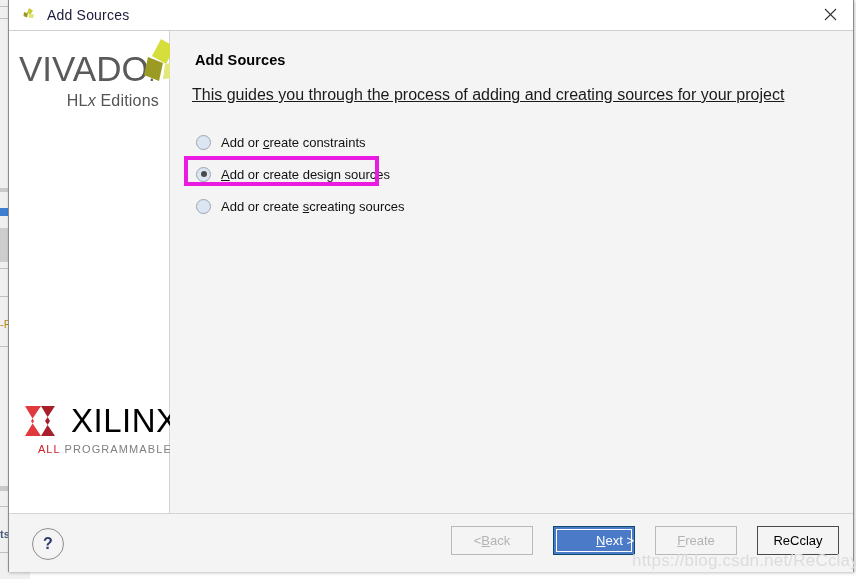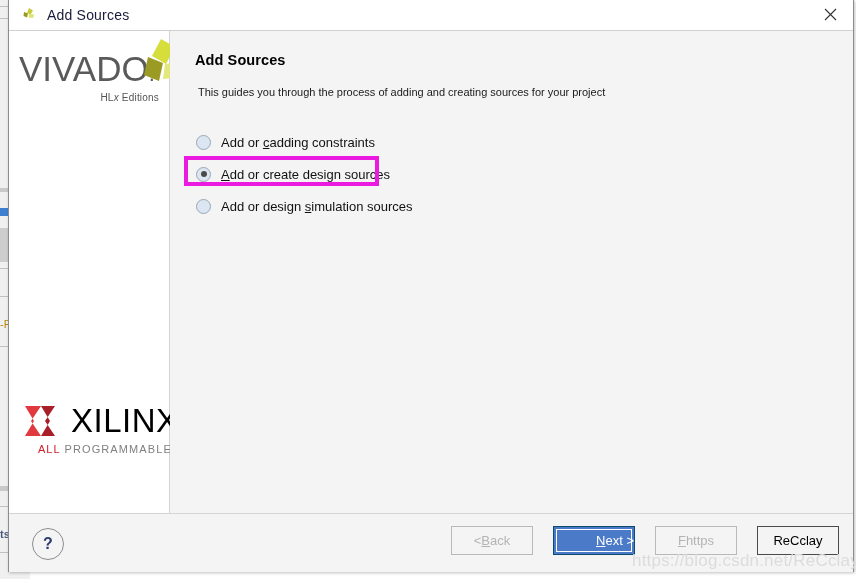--- a/index.html
+++ b/index.html
@@ -132,21 +132,21 @@
     color: #5a5a5a;
     font-weight: 300;
     line-height: 40px;
     white-space: nowrap;
   }
   .vivado-dot {
     font-size: 22px;
     color: #5a5a5a;
   }
   .vivado-sub {
-    font-size: 10px;
+    font-size: 16px;
     color: #555;
     text-align: right;
     width: 140px;
     margin-top: -2px;
     letter-spacing: 0.2px;
   }
   .vivado-sub i { font-style: italic; }
   .vivado-mark {
     position: absolute;
     left: 116px;
@@ -192,25 +192,26 @@
     position: absolute;
     left: 25px;
     top: 21px;
     font-size: 14.5px;
     font-weight: bold;
     color: #000;
     letter-spacing: 0.1px;
   }
   .page-desc {
     position: absolute;
-    left: 28px;
+    left: 22px;
     top: 55px;
-    font-size: 11px;
+    font-size: 16px;
     color: #1a1a1a;
     white-space: nowrap;
+    text-decoration: underline;
   }
   .option-list {
     position: absolute;
     left: 26px;
     top: 95px;
     width: 430px;
   }
   .option-row {
     display: flex;
     align-items: center;
@@ -401,32 +402,32 @@
     </div>
 
     <div class="right-panel">
       <div class="page-title">Add Sources</div>
       <div class="page-desc">This guides you through the process of adding and creating sources for your project</div>
 
       <div class="option-list">
 
         <div class="option-row">
           <div class="radio"></div>
-          <div class="option-label"><span>Add or </span><u>c</u><span>adding constraints</span></div>
+          <div class="option-label"><span>Add or </span><u>c</u><span>reate constraints</span></div>
         </div>
 
         <div class="option-row">
           <div class="radio checked"></div>
           <div class="option-label"><span></span><u>A</u><span>dd or create design sources</span></div>
           <div class="highlight-box"></div>
         </div>
 
         <div class="option-row">
           <div class="radio"></div>
-          <div class="option-label"><span>Add or design </span><u>s</u><span>imulation sources</span></div>
+          <div class="option-label"><span>Add or create </span><u>s</u><span>creating sources</span></div>
         </div>
 
       </div>
     </div>
 
   </div>
 
   <div class="footer">
     <div class="help-btn">?</div>
 
@@ -436,21 +437,21 @@
           <u>B</u>
           <span>ack</span>
         </div>
 
       <div class="btn primary">
           <span><u>N</u><span>ext &gt;</span></span>
         </div>
 
       <div class="btn">
           <u>F</u>
-          <span>https</span>
+          <span>reate</span>
         </div>
 
       <div class="btn enabled">ReCclay</div>
     </div>
   </div>
 
 </div>
 
 <div class="watermark">https://blog.csdn.net/ReCclay</div>
 

